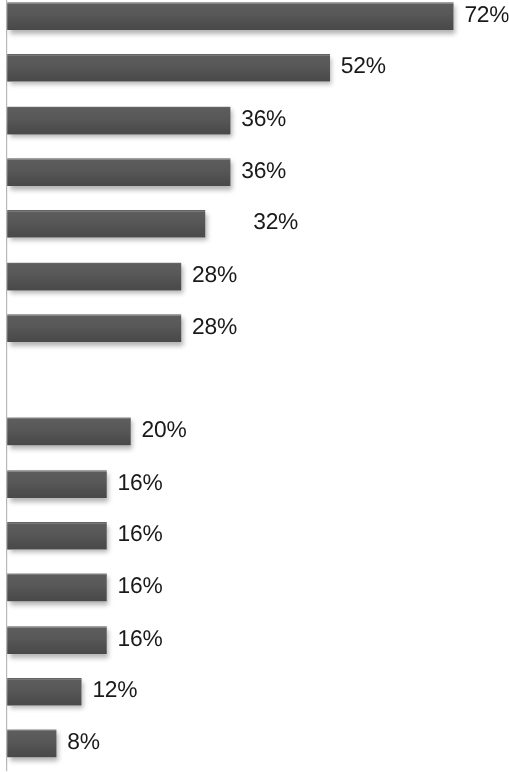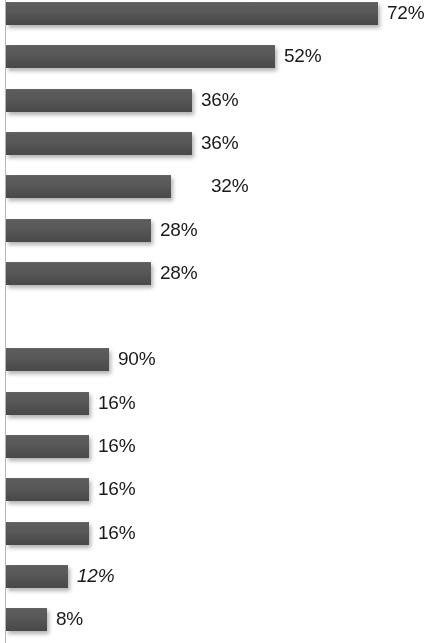--- a/index.html
+++ b/index.html
@@ -96,41 +96,41 @@
       <div class="bar-row" style="top: 218.5px; height: 22px;">
         <div class="bar" style="left: 6px; width: 145px; height: 22px;"></div>
         <span class="bar-label" style="left: 160px; color: rgb(26, 26, 26);">28%</span>
       </div>
       <div class="bar-row" style="top: 261.8px; height: 22px;">
         <div class="bar" style="left: 6px; width: 145px; height: 22px;"></div>
         <span class="bar-label" style="left: 160px; color: rgb(26, 26, 26);">28%</span>
       </div>
       <div class="bar-row" style="top: 348.4px; height: 22px;">
         <div class="bar" style="left: 6px; width: 103px; height: 22px;"></div>
-        <span class="bar-label" style="left: 118px; color: rgb(26, 26, 26);">90%</span>
+        <span class="bar-label" style="left: 118px; color: rgb(26, 26, 26);">20%</span>
       </div>
       <div class="bar-row" style="top: 391.7px; height: 22px;">
         <div class="bar" style="left: 6px; width: 83px; height: 22px;"></div>
         <span class="bar-label" style="left: 98px; color: rgb(26, 26, 26);">16%</span>
       </div>
       <div class="bar-row" style="top: 435px; height: 22px;">
         <div class="bar" style="left: 6px; width: 83px; height: 22px;"></div>
         <span class="bar-label" style="left: 98px; color: rgb(26, 26, 26);">16%</span>
       </div>
       <div class="bar-row" style="top: 478.3px; height: 22px;">
         <div class="bar" style="left: 6px; width: 83px; height: 22px;"></div>
         <span class="bar-label" style="left: 98px; color: rgb(26, 26, 26);">16%</span>
       </div>
       <div class="bar-row" style="top: 521.6px; height: 22px;">
         <div class="bar" style="left: 6px; width: 83px; height: 22px;"></div>
         <span class="bar-label" style="left: 98px; color: rgb(26, 26, 26);">16%</span>
       </div>
       <div class="bar-row" style="top: 564.9px; height: 22px;">
         <div class="bar" style="left: 6px; width: 62px; height: 22px;"></div>
-        <span class="bar-label" style="left: 77px; color: rgb(26, 26, 26); font-style: italic;">12%</span>
+        <span class="bar-label" style="left: 77px; color: rgb(26, 26, 26);">12%</span>
       </div>
       <div class="bar-row" style="top: 608.2px; height: 22px;">
         <div class="bar" style="left: 6px; width: 41px; height: 22px;"></div>
         <span class="bar-label" style="left: 56px; color: rgb(26, 26, 26);">8%</span>
       </div>
     </div>
 
 </div>
 
 </body></html>

